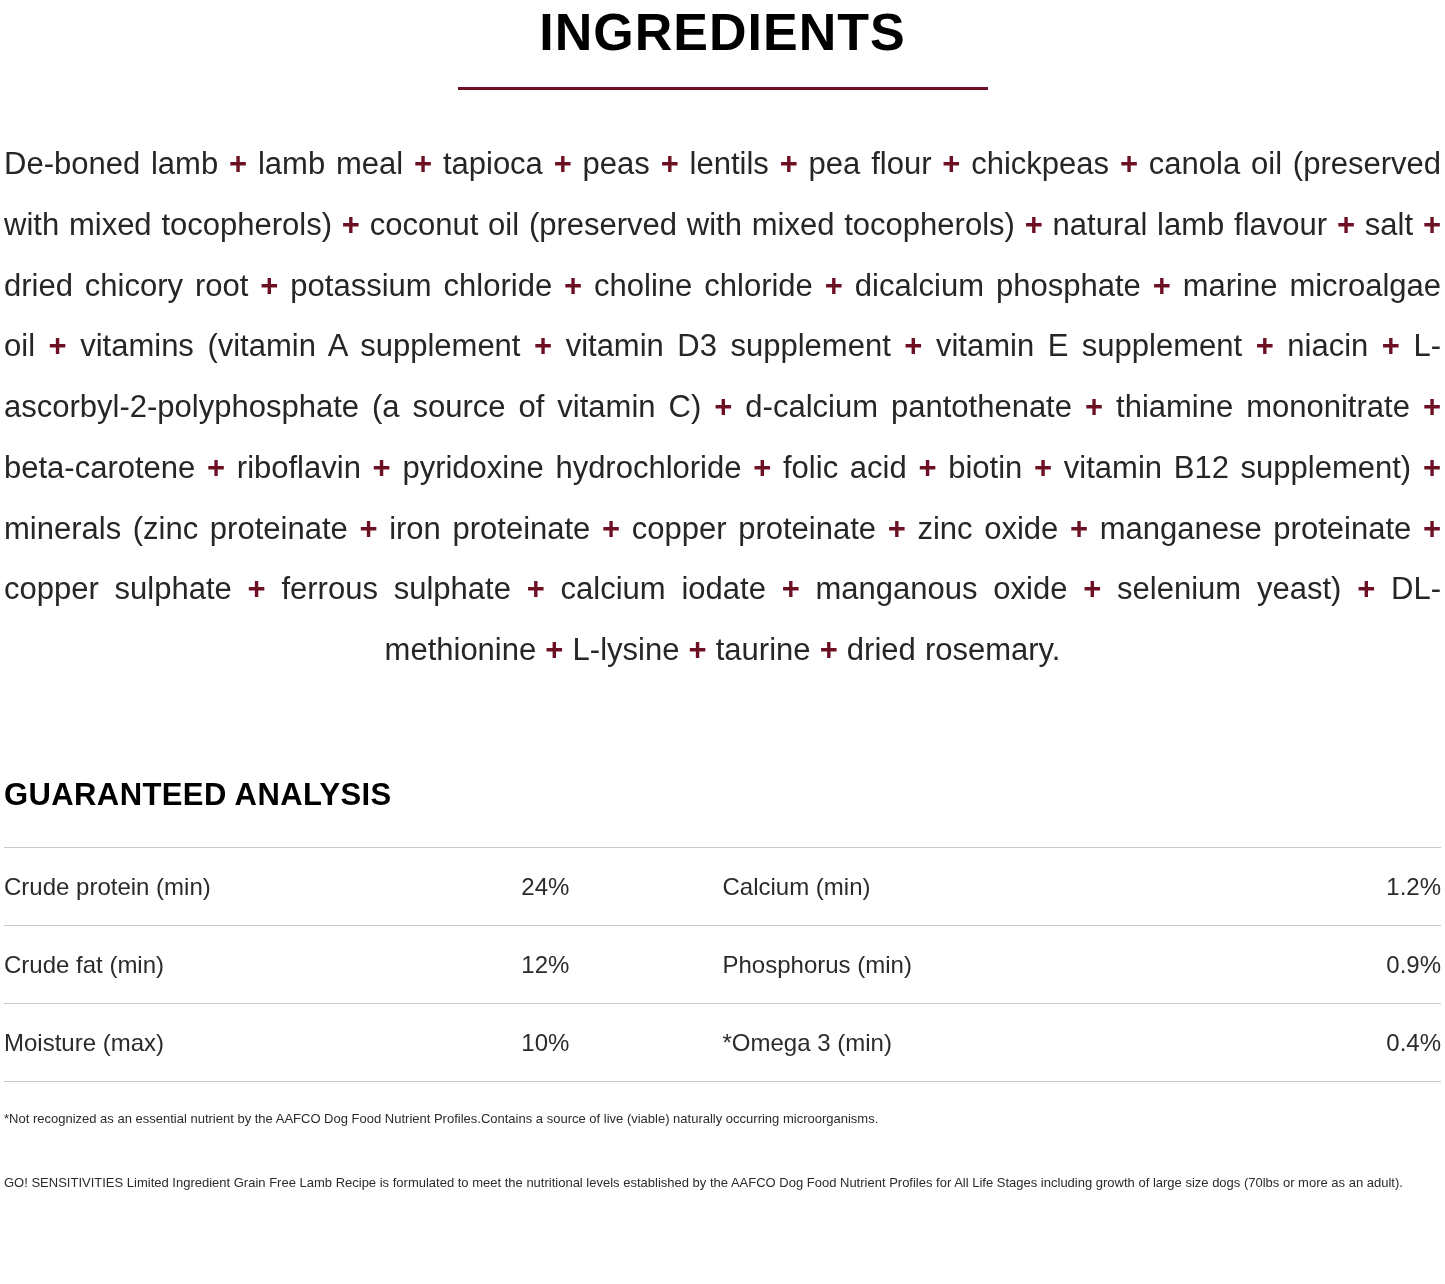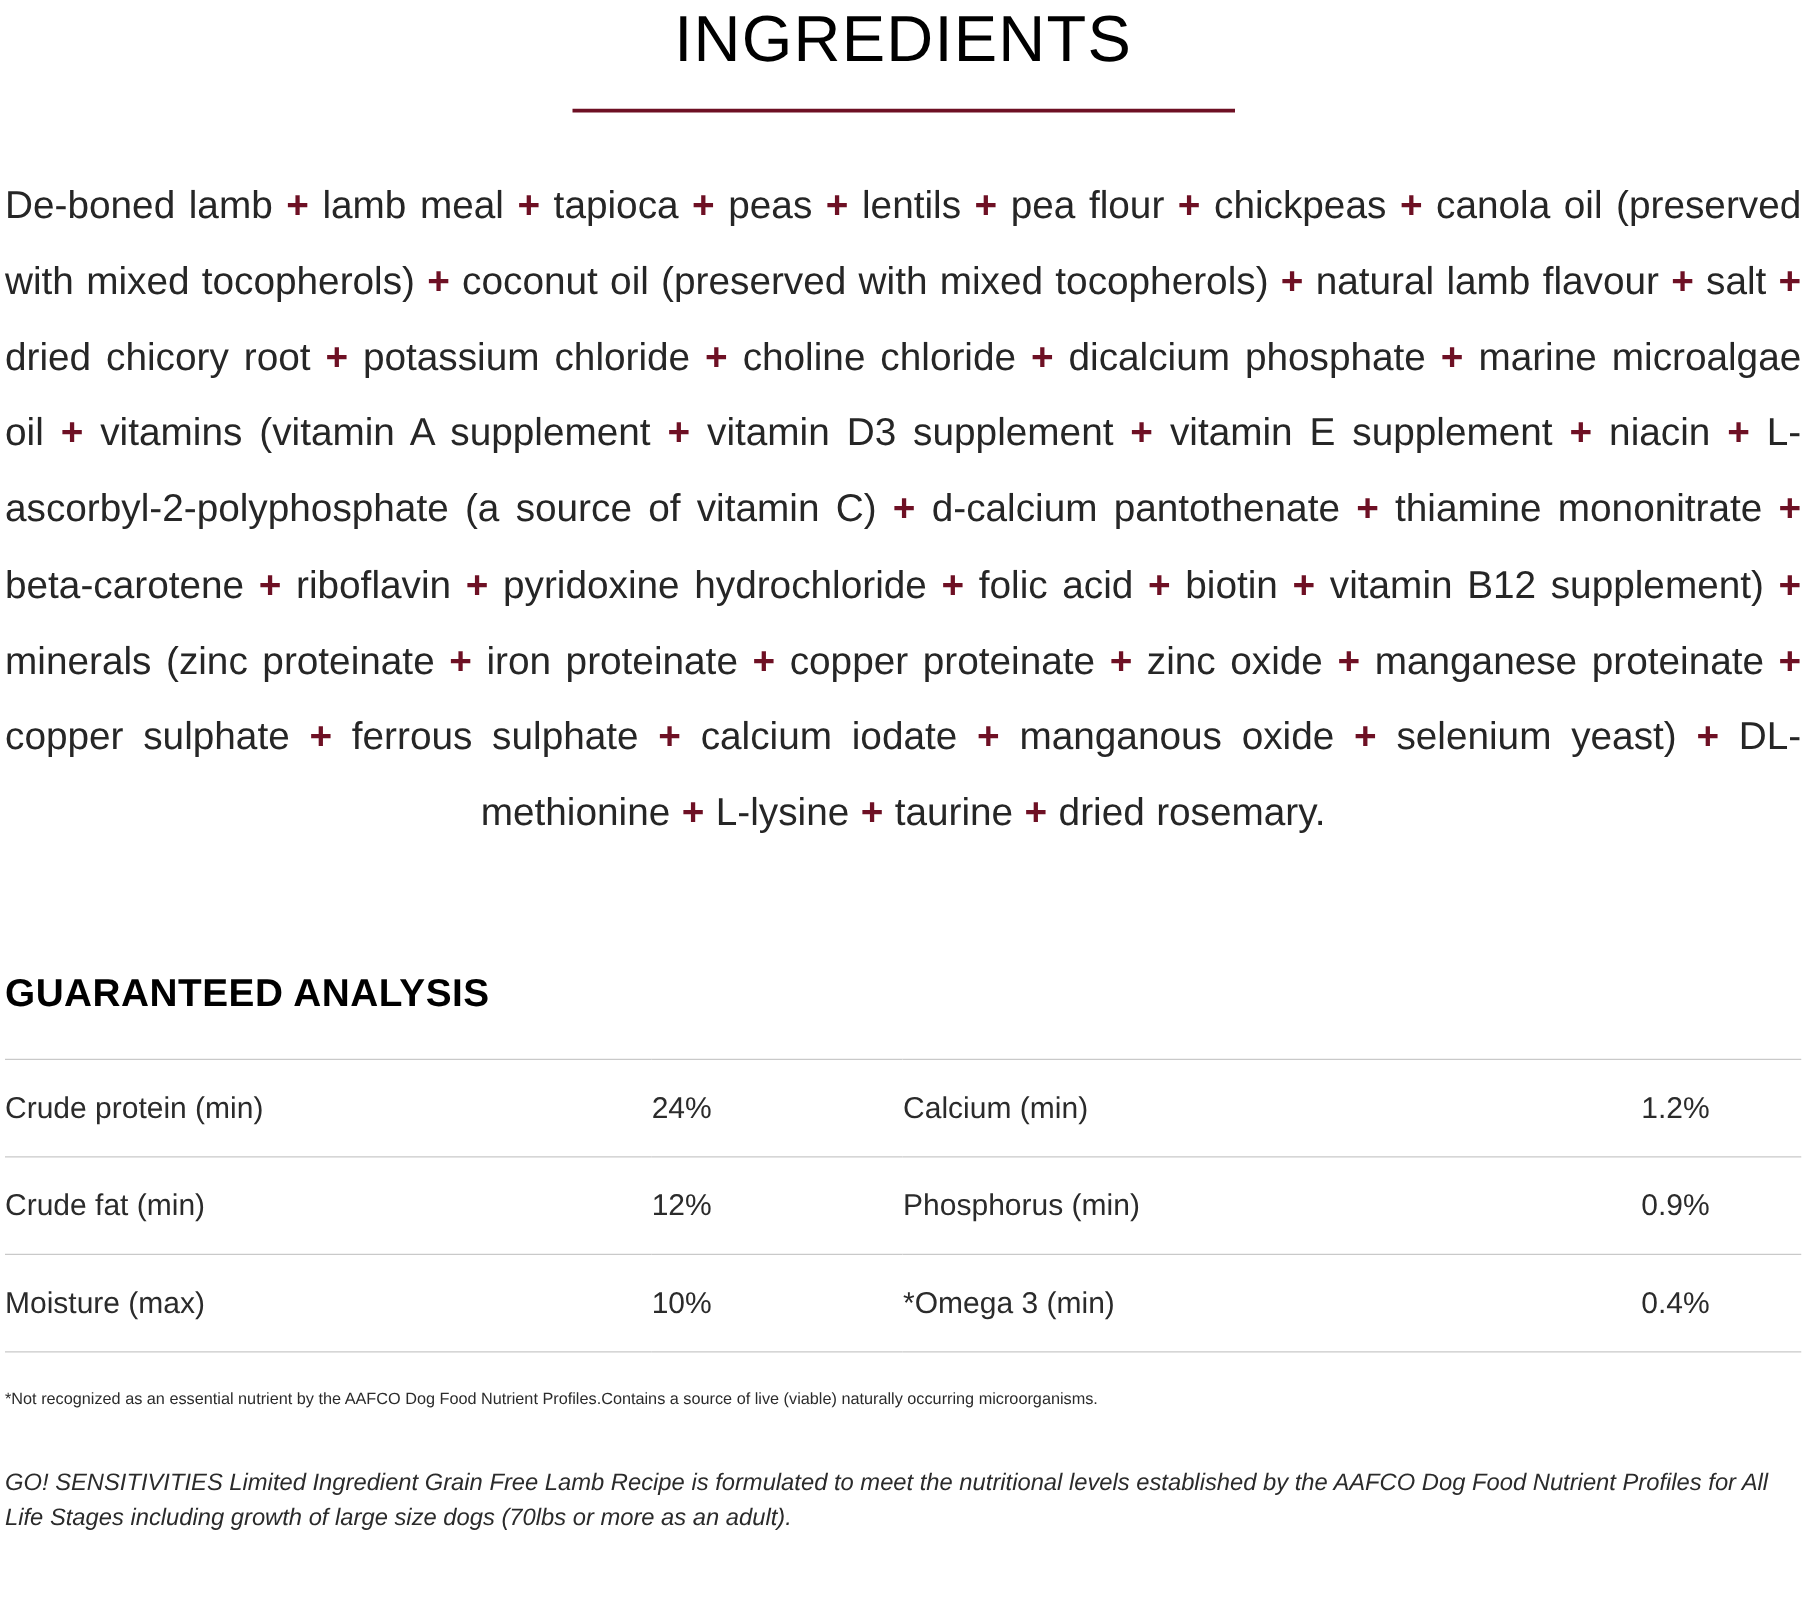--- a/index.html
+++ b/index.html
@@ -18,21 +18,21 @@
     width: 1445px;
     box-sizing: border-box;
     padding: 0 4px;
     position: relative;
   }
 
   
   .ingredients-title {
     text-align: center;
     font-size: 52px;
-    font-weight: 400;
+    font-weight: 700;
     letter-spacing: 1px;
     color: #000000;
     margin: 0;
     padding-top: 4px;
     line-height: 1.1;
   }
   .title-rule {
     width: 530px;
     height: 3px;
     background: #6e1024;
@@ -74,35 +74,34 @@
     border-bottom: 1px solid #c9c9c9;
     vertical-align: middle;
     font-weight: 400;
   }
   table.ga-table tr:first-child td {
     border-top: 1px solid #c9c9c9;
   }
   td.label-left { width: 36%; text-align: left; padding-left: 4px; }
   td.value-left { width: 14%; text-align: left; }
   td.label-right { width: 36%; text-align: left; padding-left: 6px; }
-  td.value-right { width: 14%; text-align: center; }
+  td.value-right { width: 14%; text-align: right; }
 
   
   .footnote {
     margin-top: 28px;
     font-size: 13px;
     line-height: 1.45;
     color: #2b2b2b;
   }
   .disclaimer {
     margin-top: 44px;
-    font-size: 19px;
+    font-size: 13px;
     line-height: 1.5;
     color: #2b2b2b;
-    font-style: italic;
   }
 </style>
 </head>
 <body>
 
 <div class="page">
 
   <h1 class="ingredients-title">INGREDIENTS</h1>
 
   <div class="title-rule"></div>

